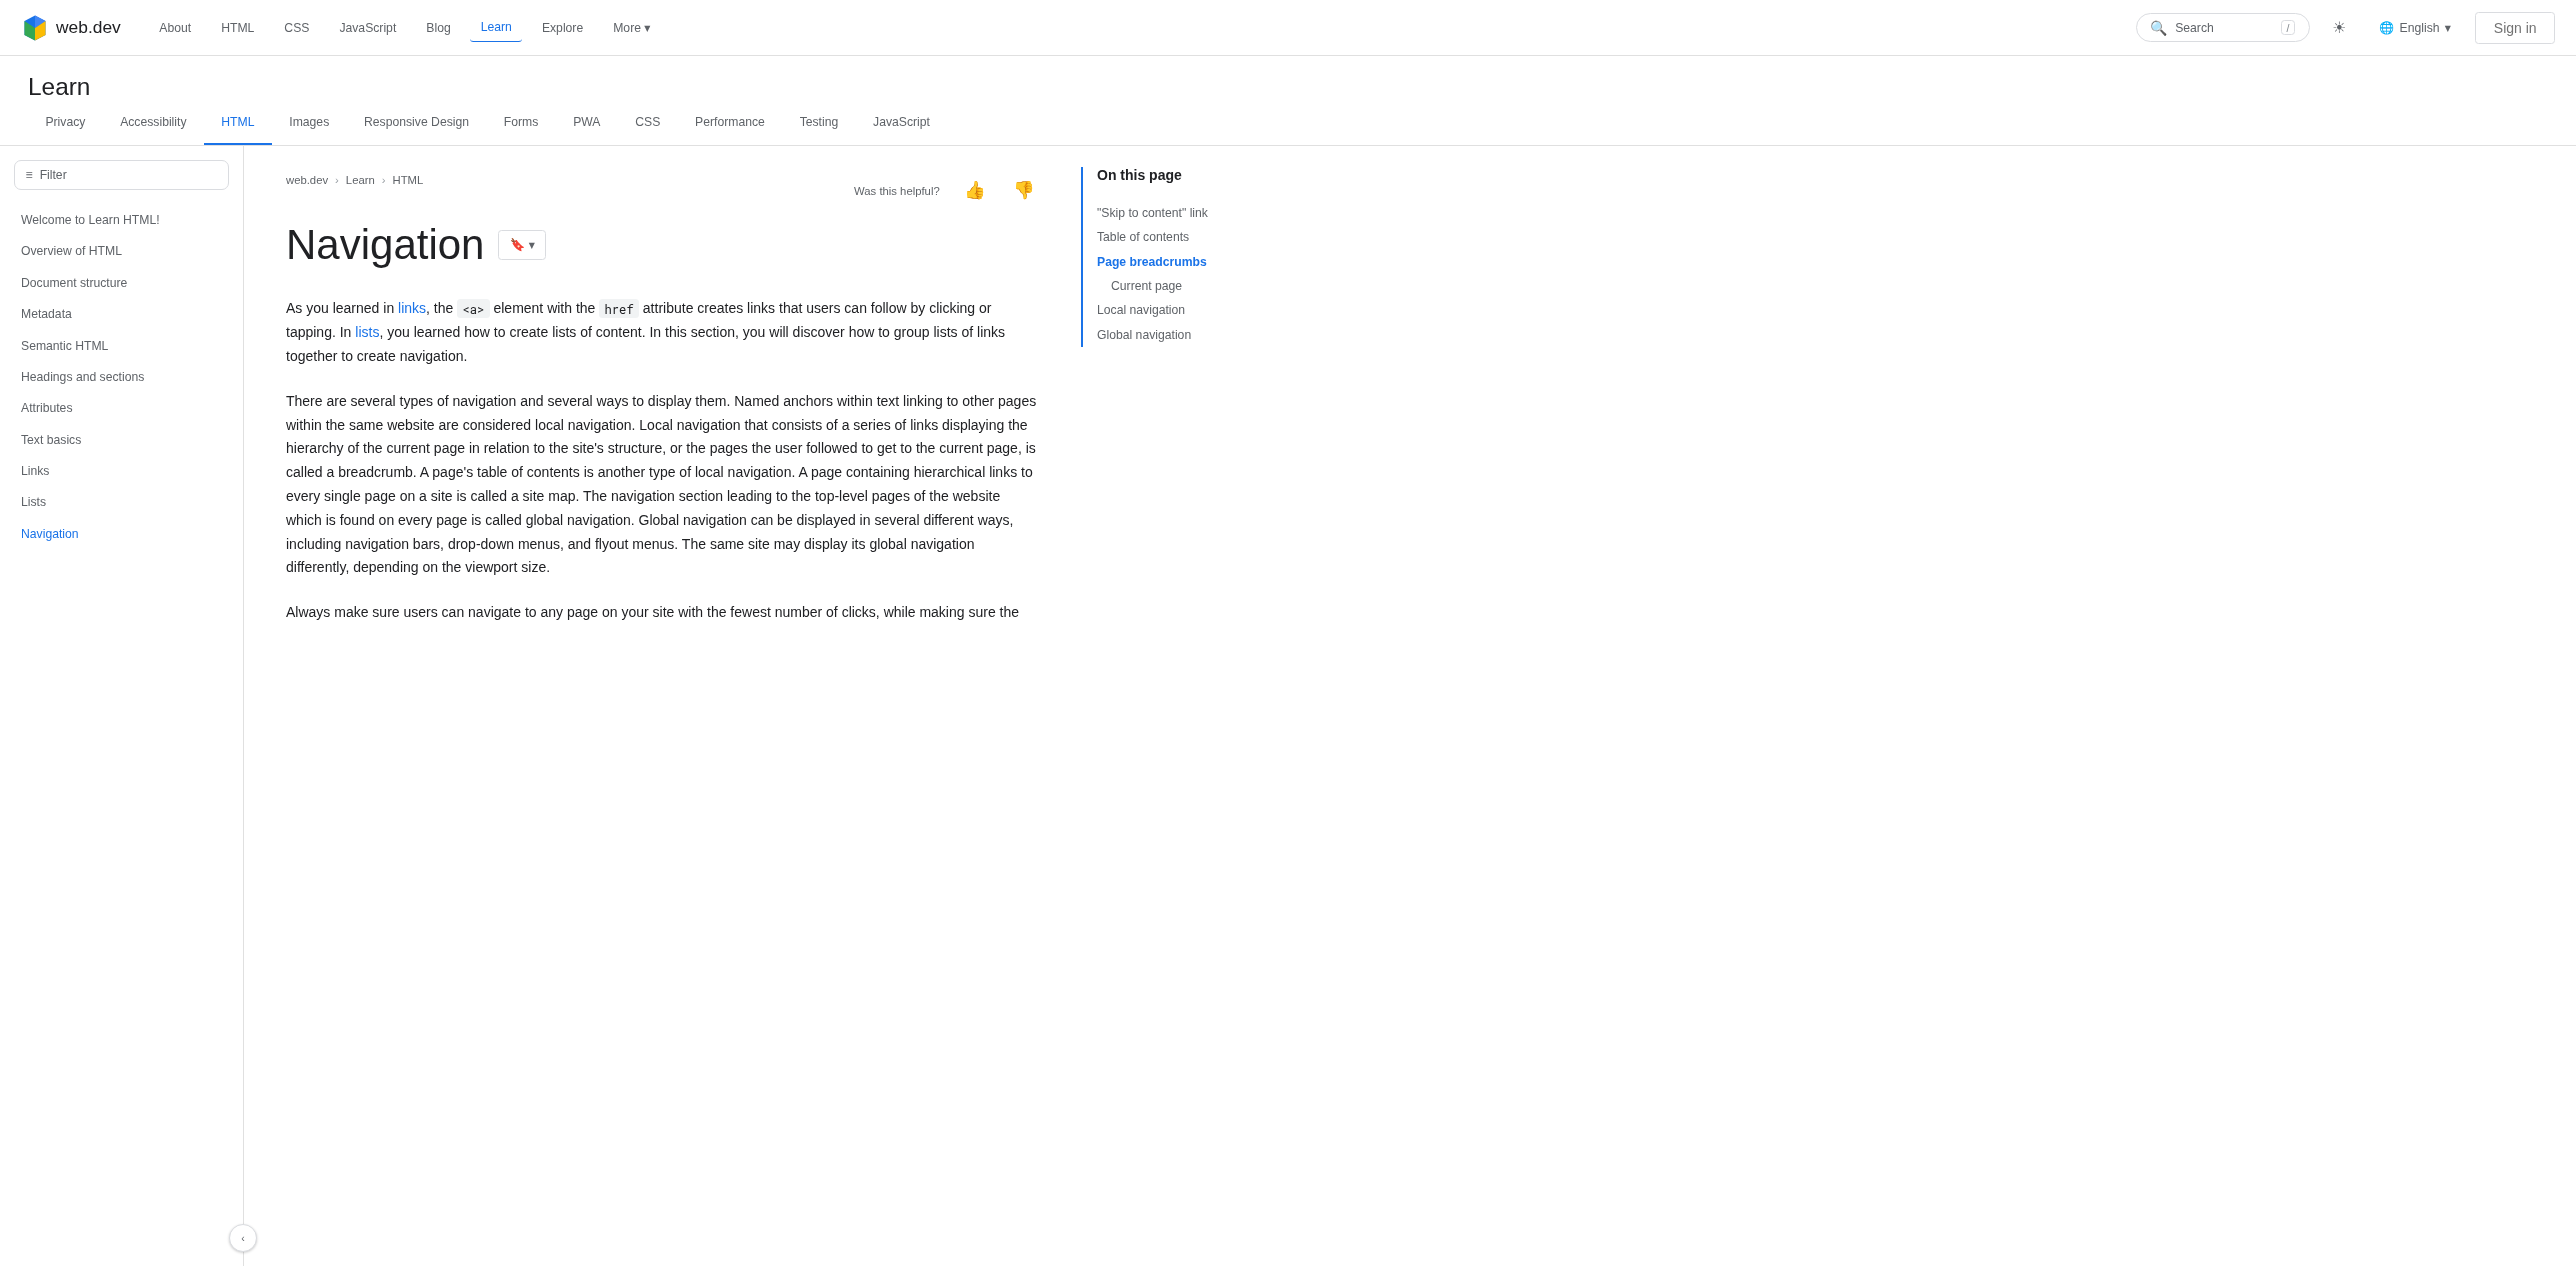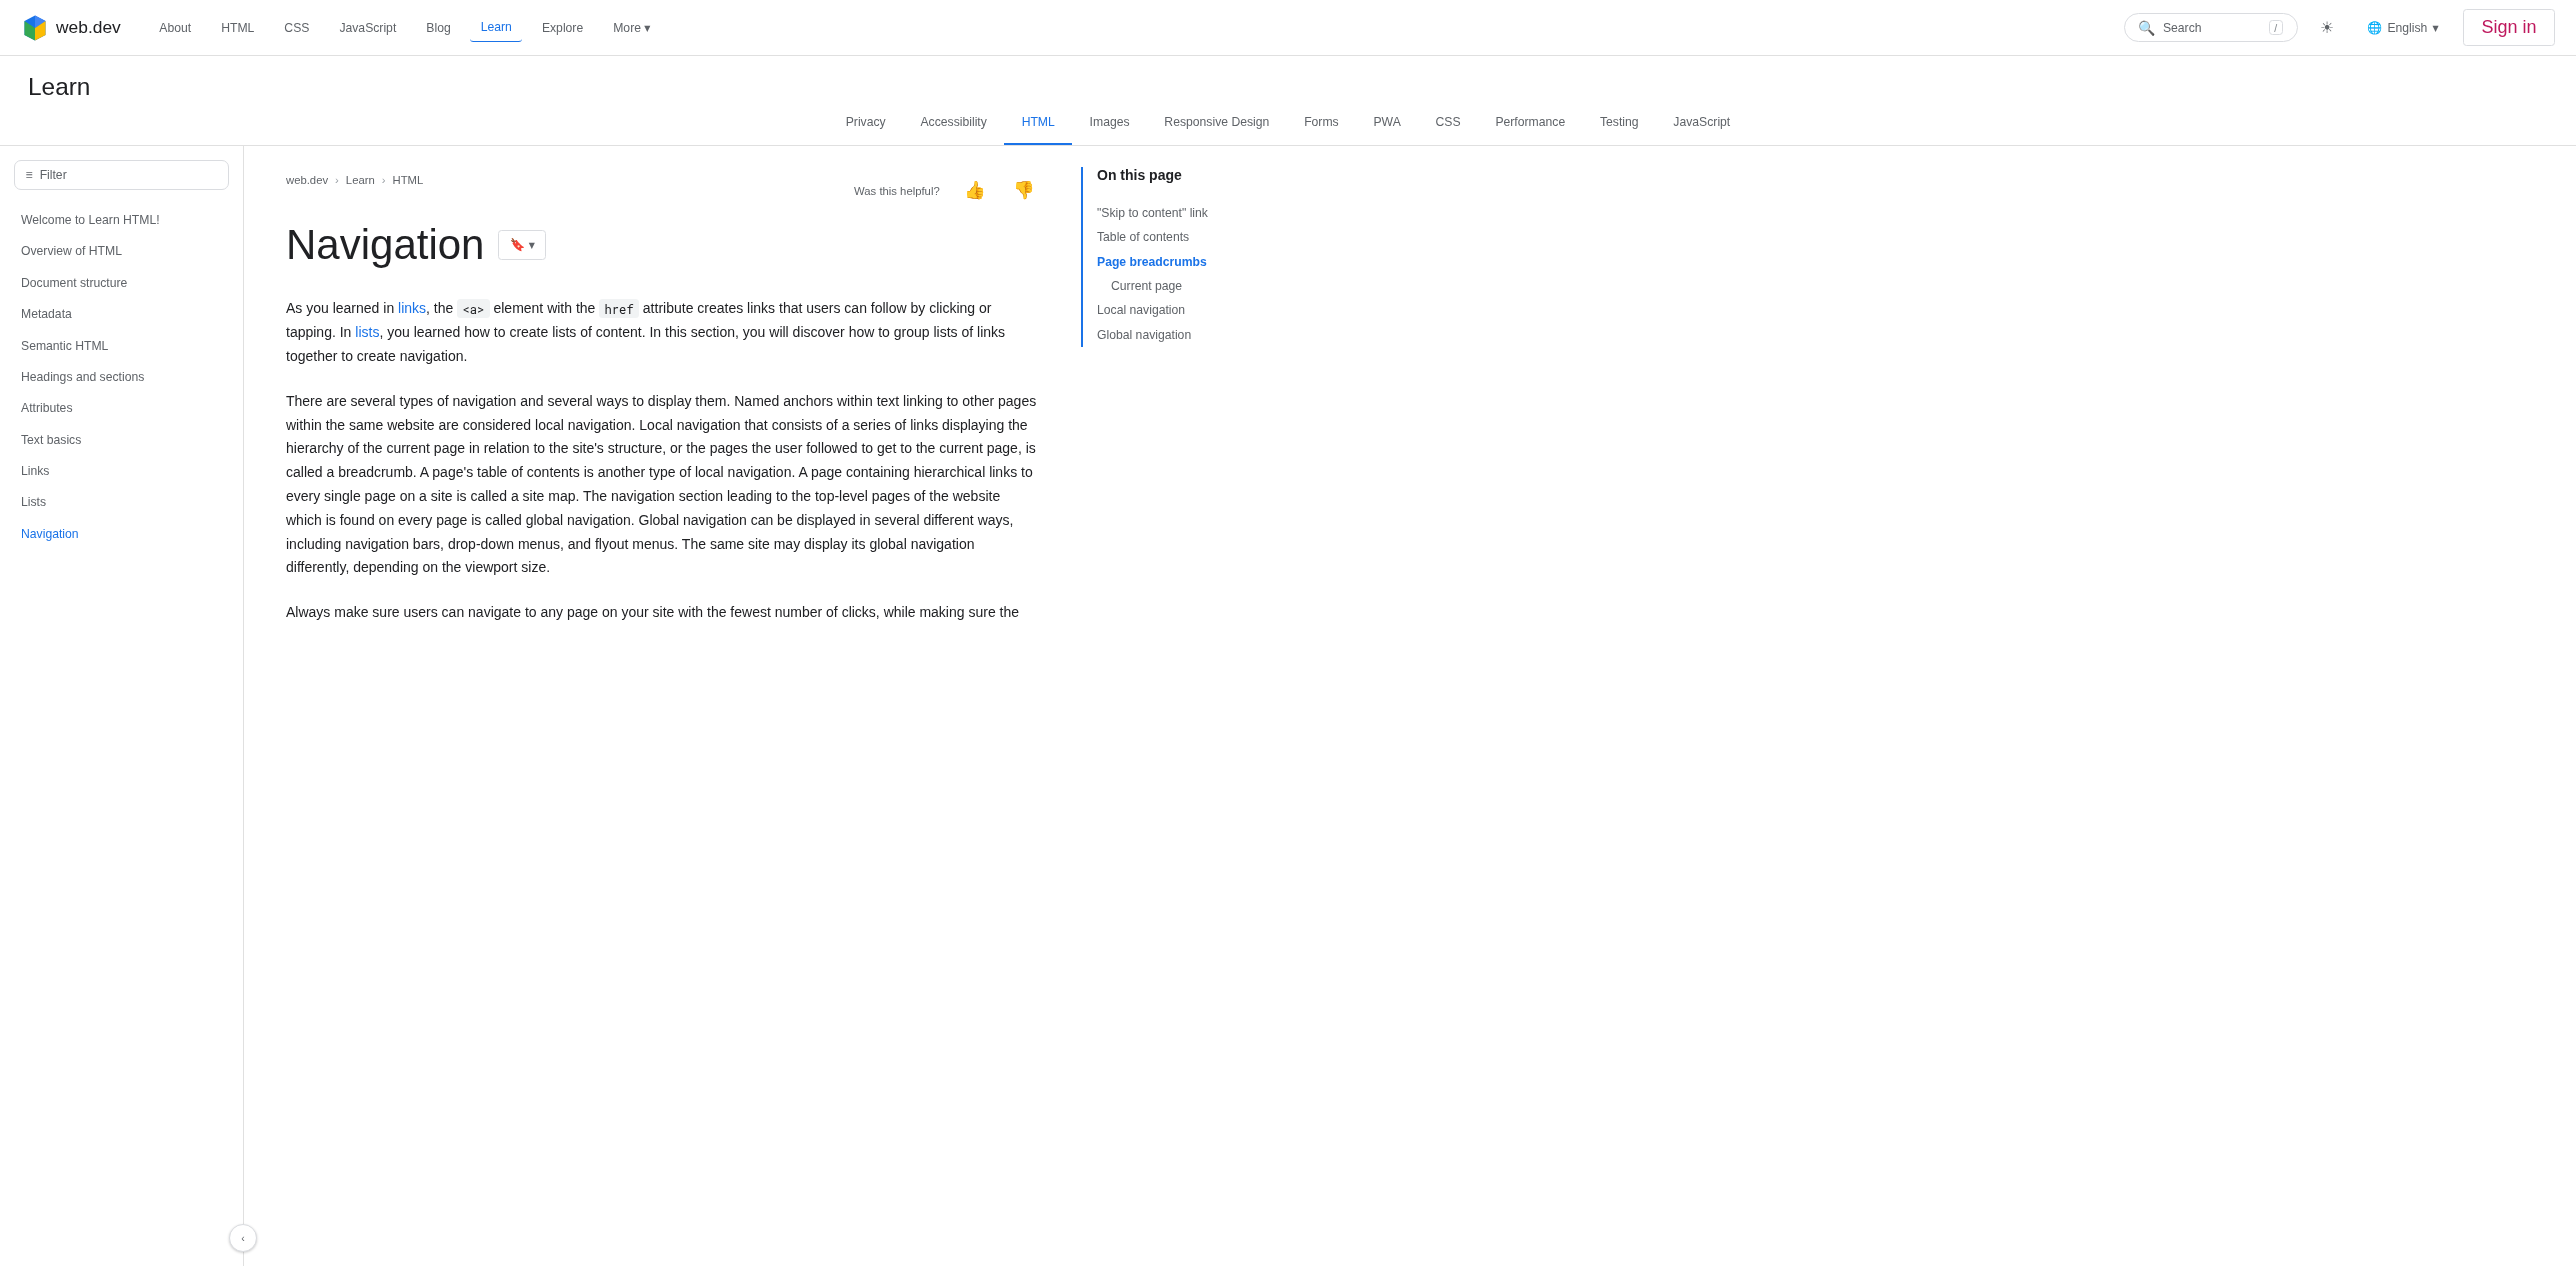--- a/index.html
+++ b/index.html
@@ -99,39 +99,38 @@
       padding: 5.2px 10.5px;
       border: none;
       background: none;
       cursor: pointer;
       font-size: 12.2px;
       color: #5f6368;
       border-radius: 3.5px;
     }
     .sign-in-btn {
       padding: 7px 17.4px;
-      font-size: 18px;
-      color: #be185d;
+      font-size: 14px;
+      color: #737373;
       border: 0.9px solid #dadce0;
       border-radius: 3.5px;
       background: none;
       cursor: pointer;
       font-weight: 500;
       text-align: center;
     }
 
     
     .category-tabs {
       display: flex;
       align-items: center;
       padding: 0 28px;
       border-bottom: 0.9px solid #e0e0e0;
       gap: 0;
       overflow-x: auto;
-      justify-content: center;
     }
     .cat-tab {
       padding: 14px 17.4px;
       font-size: 12.2px;
       color: #5f6368;
       cursor: pointer;
       white-space: nowrap;
       border-bottom: 2.6px solid transparent;
       font-weight: 500;
     }

